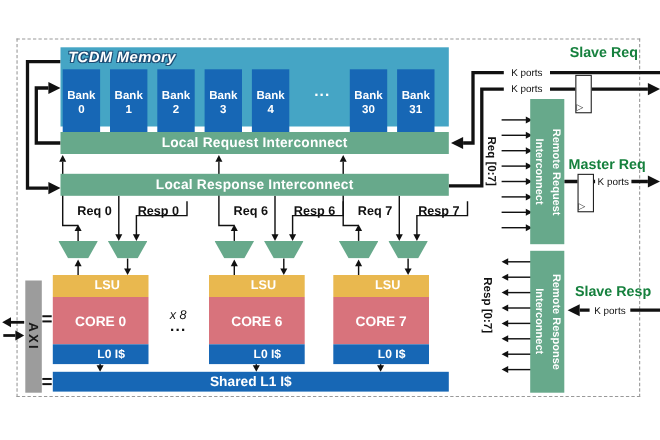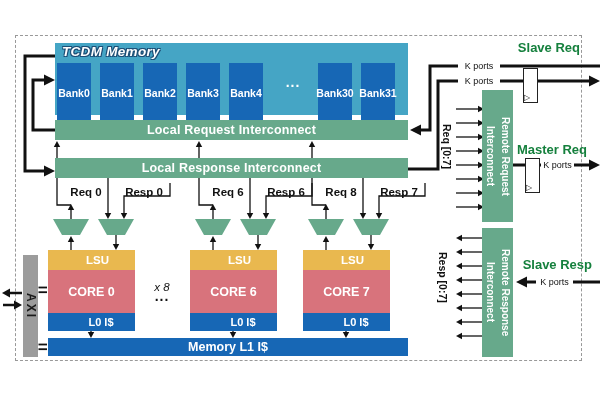--- a/index.html
+++ b/index.html
@@ -9,21 +9,21 @@
   #dashed-border{left:15px;top:35px;width:567px;height:326px;border:1px dashed #999;z-index:0;}
   #lines-layer{left:0;top:0;width:600px;height:400px;z-index:1;}
   
   .blk{z-index:2;display:flex;align-items:center;justify-content:center;
        color:#fff;font-weight:bold;text-align:center;}
   #tcdm{left:55px;top:43px;width:353px;height:72px;background:#45A5C5;z-index:2;}
   #tcdm-title{position:absolute;left:7px;top:1px;color:#fff;font-weight:bold;font-style:italic;
       font-size:13.5px;letter-spacing:.3px;
       text-shadow:-1px -1px 0 #1d4d75,1px -1px 0 #1d4d75,-1px 1px 0 #1d4d75,1px 1px 0 #1d4d75;}
   .bank{top:63px;width:34px;height:62px;background:#1767B5;font-size:10.5px;line-height:1.25;
-        flex-direction:row;}
+        flex-direction:column;}
   #bank-ellipsis{left:281px;top:74px;width:24px;height:20px;color:#fff;font-weight:bold;
         font-size:14px;z-index:2;text-align:center;letter-spacing:1px;}
   .hbar{left:55px;width:353px;height:20px;background:#67A98B;font-size:12.5px;letter-spacing:.2px;}
   #local-req-bar{top:120px;} #local-resp-bar{top:158px;}
   .vbar{left:482px;width:31px;background:#67A98B;z-index:2;display:flex;align-items:center;
         justify-content:center;}
   #remote-req-bar{top:90px;height:132px;} #remote-resp-bar{top:228px;height:129px;}
   .vtext{writing-mode:vertical-rl;color:#fff;font-weight:bold;font-size:10px;line-height:1.5;
         text-align:center;white-space:nowrap;}
   .vtext span{display:block;}
@@ -223,24 +223,24 @@
   <div class="abs blk core" style="left:190px">CORE 6</div>
   <div class="abs blk l0" style="left:190px">L0 I$</div>
   <div class="abs lbl" style="left:206px;top:186px;width:44px">Req 6</div>
   <div class="abs lbl" style="left:260px;top:186px;width:52px">Resp 6</div>
 
   <div class="abs trap" style="left:308px"></div>
   <div class="abs trap" style="left:353px"></div>
   <div class="abs blk lsu" style="left:303px">LSU</div>
   <div class="abs blk core" style="left:303px">CORE 7</div>
   <div class="abs blk l0" style="left:303px">L0 I$</div>
-  <div class="abs lbl" style="left:319px;top:186px;width:44px">Req 8</div>
+  <div class="abs lbl" style="left:319px;top:186px;width:44px">Req 7</div>
   <div class="abs lbl" style="left:373px;top:186px;width:52px">Resp 7</div>
 
-  <div id="shared-l1" class="abs blk">Memory L1 I$</div>
+  <div id="shared-l1" class="abs blk">Shared L1 I$</div>
   <div id="axi-bar" class="abs">
     <div class="vtext">AXI</div>
   </div>
 
   <div id="reg1" class="abs reg">
       <span class="clk">▷</span>
     </div>
   <div id="reg2" class="abs reg">
       <span class="clk">▷</span>
     </div>

